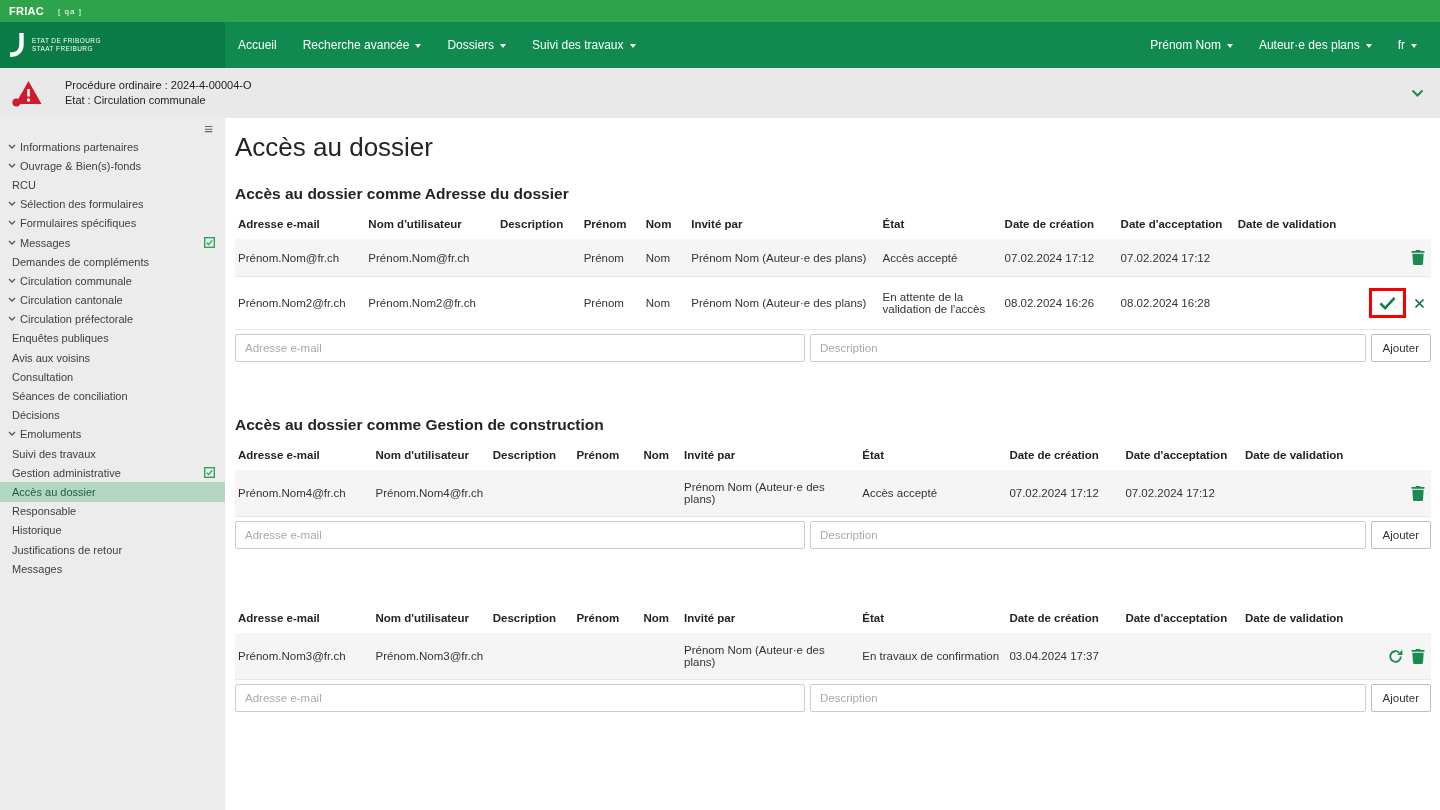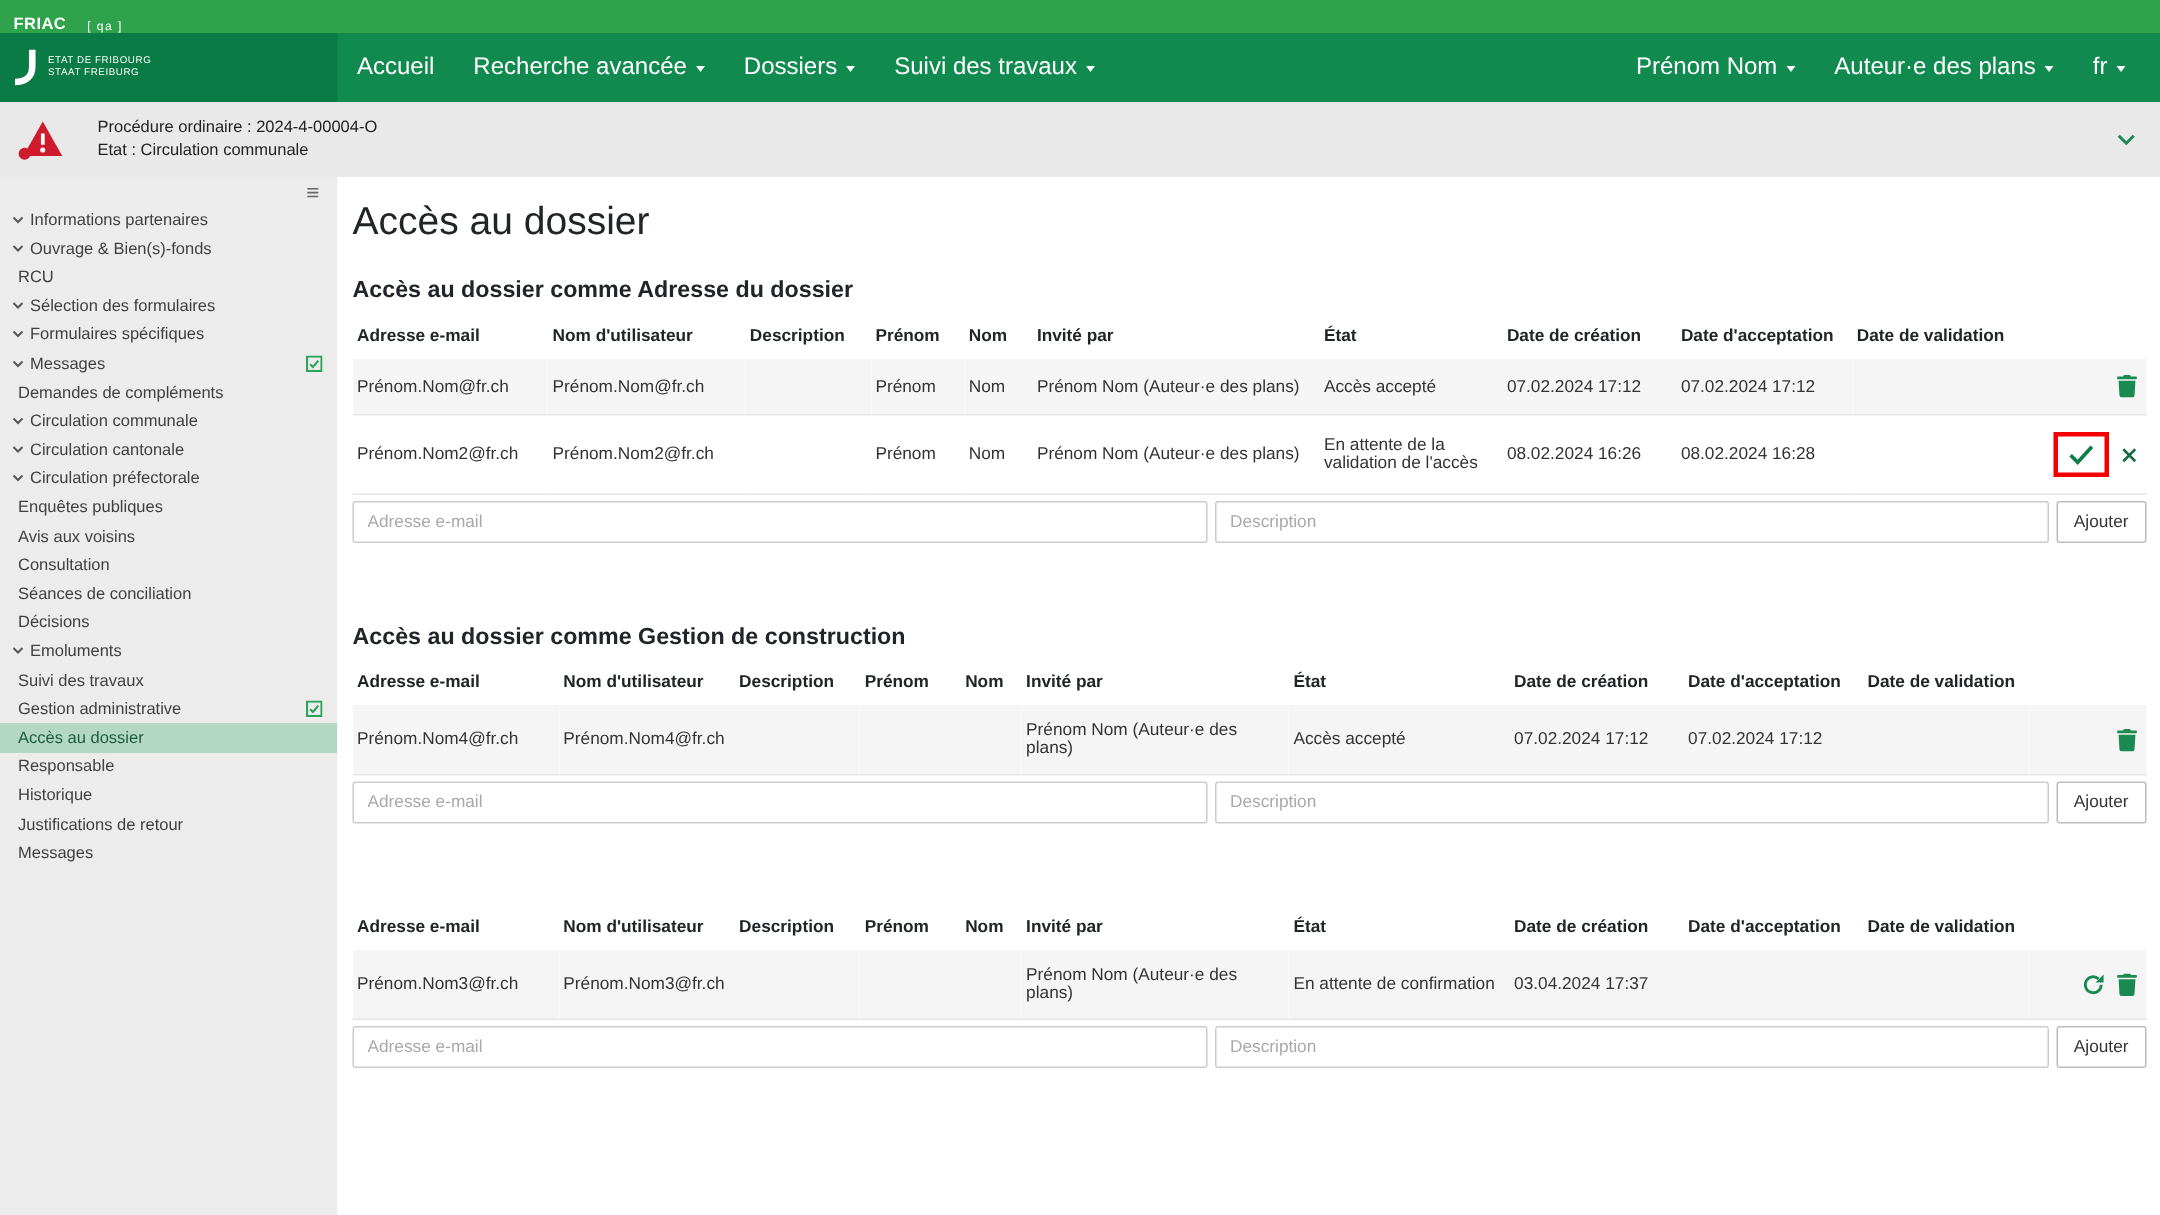--- a/index.html
+++ b/index.html
@@ -1,29 +1,29 @@
 <!DOCTYPE html>
 <html><head>
 <meta charset="utf-8">
 <style>
   *{margin:0;padding:0;box-sizing:border-box}
   html,body{width:1440px;height:810px;overflow:hidden}
   body{font-family:"Liberation Sans",sans-serif;background:#fff;color:#333}
 
   
-  .topbar{height:22px;background:#2fa34c;display:flex;align-items:flex-end;padding-left:9px;gap:14px}
+  .topbar{height:22px;background:#2fa34c;display:flex;align-items:center;padding-left:9px;gap:14px}
   .brand{color:#fff;font-weight:700;font-size:11px;letter-spacing:.3px}
   .env{color:#fff;font-size:8px;letter-spacing:1px}
 
   
   .navbar{height:46px;background:#108a4e;display:flex;align-items:stretch}
   .nav-logo{width:225px;background:#0a7b44;display:flex;align-items:center;padding-left:9px;gap:8px;flex:none}
   .logo-text{color:#fff;font-size:6.5px;letter-spacing:.4px;line-height:8px;text-transform:uppercase}
   .nav-items{display:flex;align-items:center}
-  .nav-item{color:#fff;font-size:16px;padding:0 13px;height:46px;display:flex;align-items:center;gap:6px;cursor:pointer;white-space:nowrap}
+  .nav-item{color:#fff;font-size:12px;padding:0 13px;height:46px;display:flex;align-items:center;gap:6px;cursor:pointer;white-space:nowrap}
   .caret{width:0;height:0;border-left:3.5px solid transparent;border-right:3.5px solid transparent;border-top:4px solid #fff;margin-top:2px}
   .nav-right{margin-left:auto;display:flex;align-items:flex-end;padding-right:10px}
 
   
   .alertbar{height:50px;background:#e9e9e9;display:flex;align-items:center;padding:0 16px 0 12px}
   .alert-text{margin-left:23px;font-size:11px;color:#222;line-height:15px}
   .alert-chevron{margin-left:auto;cursor:pointer;display:flex;align-items:center}
 
   
   .page-body{display:flex;height:692px}
@@ -470,21 +470,21 @@
                 </tr>
               </thead>
       <tbody>
                 <tr>
                   <td>Prénom.Nom3@fr.ch</td>
                   <td>Prénom.Nom3@fr.ch</td>
                   <td></td>
                   <td></td>
                   <td></td>
                   <td>Prénom Nom (Auteur·e des plans)</td>
-                  <td>En attente de confirmation</td>
+                  <td>En travaux de confirmation</td>
                   <td>03.04.2024 17:37</td>
                   <td></td>
                   <td></td>
                   <td class="actions"><span class="icon-btn">
                       <svg width="15" height="15" viewBox="0 0 24 24">
                         <path d="M20.5 12A8.5 8.5 0 1 1 17.8 5.8" fill="none" stroke="#1b8a50" stroke-width="3"></path>
                         <path d="M23 1v8.5h-8.5z" fill="#1b8a50"></path>
                       </svg>
                     </span><span class="icon-btn">
                       <svg width="14" height="15" viewBox="0 0 448 512">

